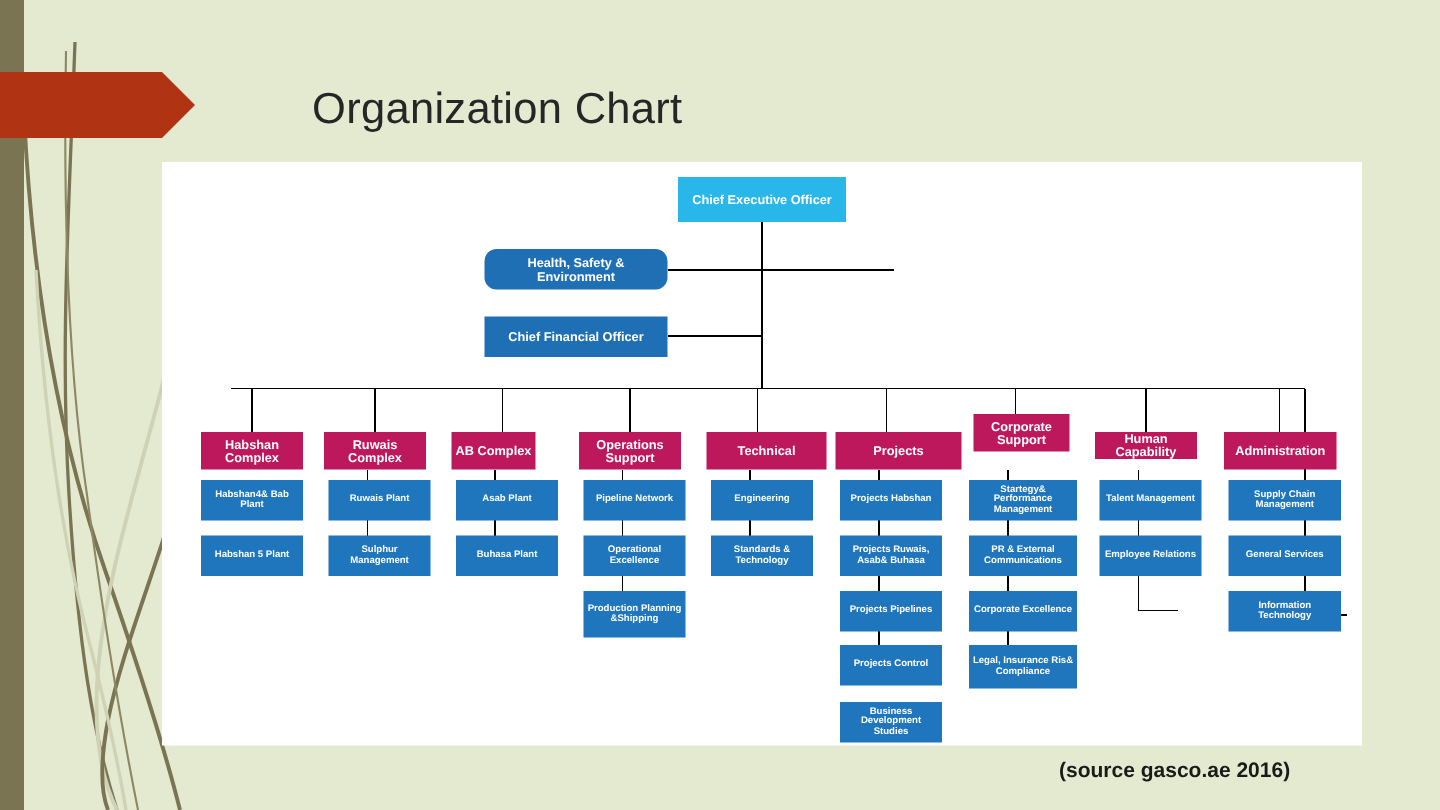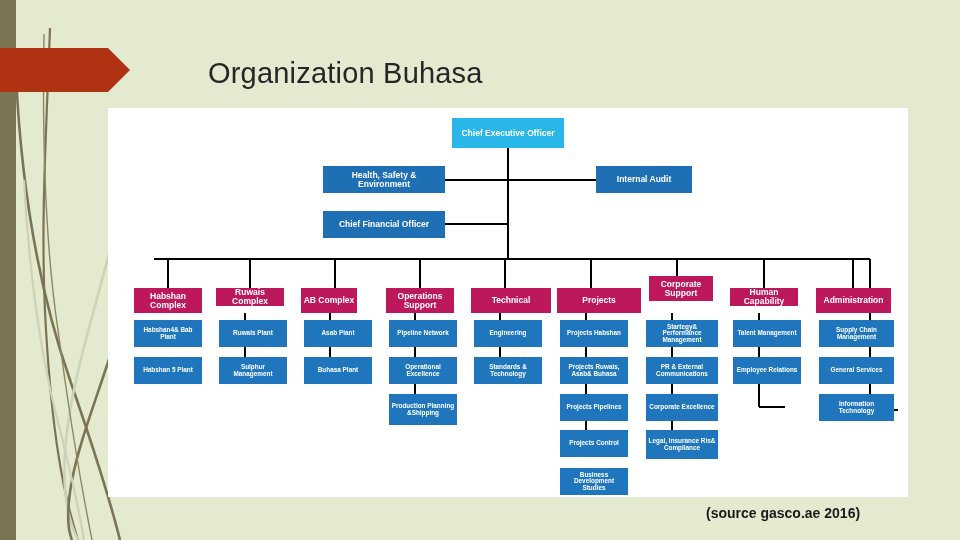--- a/index.html
+++ b/index.html
@@ -91,21 +91,21 @@
     <path d="M110 250 C92 320 72 380 66 440 C61 490 68 520 78 540" stroke="#cfd2b4" stroke-width="2.6" fill="none"></path>
     <path d="M112 350 C96 400 80 440 72 480 C66 512 68 530 72 540" stroke="#7a7453" stroke-width="2.6" fill="none"></path>
     <path d="M24 180 C30 290 44 370 60 430 C74 485 80 516 84 540" stroke="#cfd2b4" stroke-width="2.2" fill="none"></path>
     <path d="M44 34 C42 150 46 250 58 330 C70 420 82 490 92 540" stroke="#8d8763" stroke-width="1.4" fill="none"></path>
   </svg>
 
   <svg id="deco-arrow" viewBox="0 0 130 44" preserveAspectRatio="none">
     <polygon points="0,0 108,0 130,22 108,44 0,44" fill="#b03314"></polygon>
   </svg>
 
-  <div id="page-title">Organization Buhasa</div>
+  <div id="page-title">Organization Chart</div>
 
   <div id="chart-panel">
     <svg id="chart-canvas" viewBox="0 0 800 389" preserveAspectRatio="none">
       <g stroke="#000000" stroke-width="1.1" fill="none" shape-rendering="crispEdges">
 
         <line x1="400" y1="40" x2="400" y2="151"></line>
 
         <line x1="400" y1="116" x2="337" y2="116"></line>
 
         <line x1="400" y1="72" x2="337" y2="72"></line>
@@ -157,39 +157,36 @@
         <line x1="762" y1="302" x2="790" y2="302"></line>
       </g>
     </svg>
   </div>
 
   <div id="source-caption">(source gasco.ae 2016)</div>
 
 <div class="node lvl-ceo" style="left: 452px; top: 118px; width: 112px; height: 30px;">
       <span>Chief Executive Officer</span>
     </div>
-    <div class="node lvl-exec" style="left: 323px; top: 166px; width: 122px; height: 27px;">
+    <div class="node lvl-exec" style="left: 323px; top: 166px; width: 122px; height: 27px; border-radius: 8px;">
       <span>Health, Safety &amp; Environment</span>
-    </div>
-    <div class="node lvl-exec" style="left: 596px; top: 166px; width: 96px; height: 27px;">
-      <span>Internal Audit</span>
     </div>
     <div class="node lvl-exec" style="left: 323px; top: 211px; width: 122px; height: 27px;">
       <span>Chief Financial Officer</span>
     </div>
     <div class="node lvl-div" style="left: 134px; top: 288px; width: 68px; height: 25px;">
       <span>Habshan Complex</span>
     </div>
     <div class="node lvl-unit" style="left: 134px; top: 320px; width: 68px; height: 27px;">
       <span>Habshan4&amp; Bab Plant</span>
     </div>
     <div class="node lvl-unit" style="left: 134px; top: 357px; width: 68px; height: 27px;">
       <span>Habshan 5 Plant</span>
     </div>
-    <div class="node lvl-div" style="left: 216px; top: 288px; width: 68px; height: 18px;">
+    <div class="node lvl-div" style="left: 216px; top: 288px; width: 68px; height: 25px;">
       <span>Ruwais Complex</span>
     </div>
     <div class="node lvl-unit" style="left: 219px; top: 320px; width: 68px; height: 27px;">
       <span>Ruwais Plant</span>
     </div>
     <div class="node lvl-unit" style="left: 219px; top: 357px; width: 68px; height: 27px;">
       <span>Sulphur Management</span>
     </div>
     <div class="node lvl-div" style="left: 301px; top: 288px; width: 56px; height: 25px;">
       <span>AB Complex</span>

